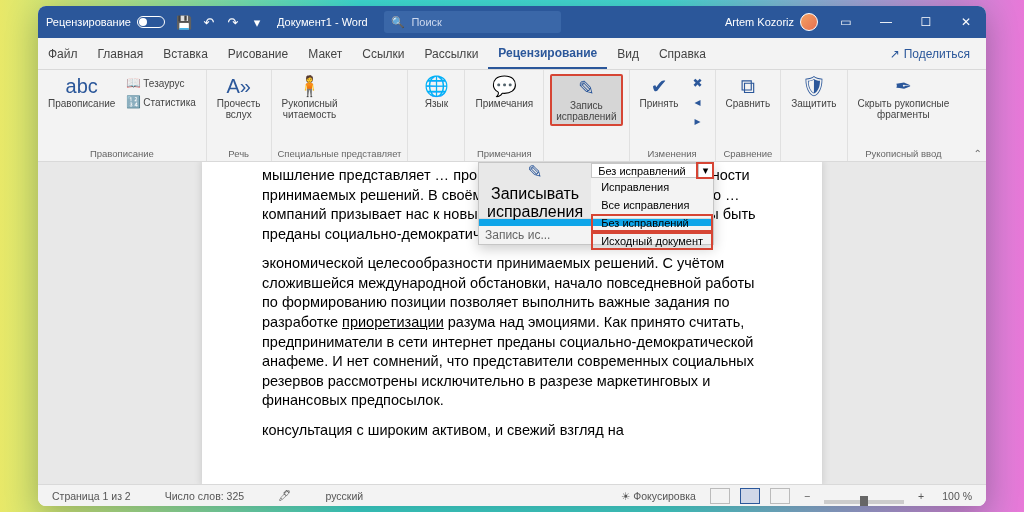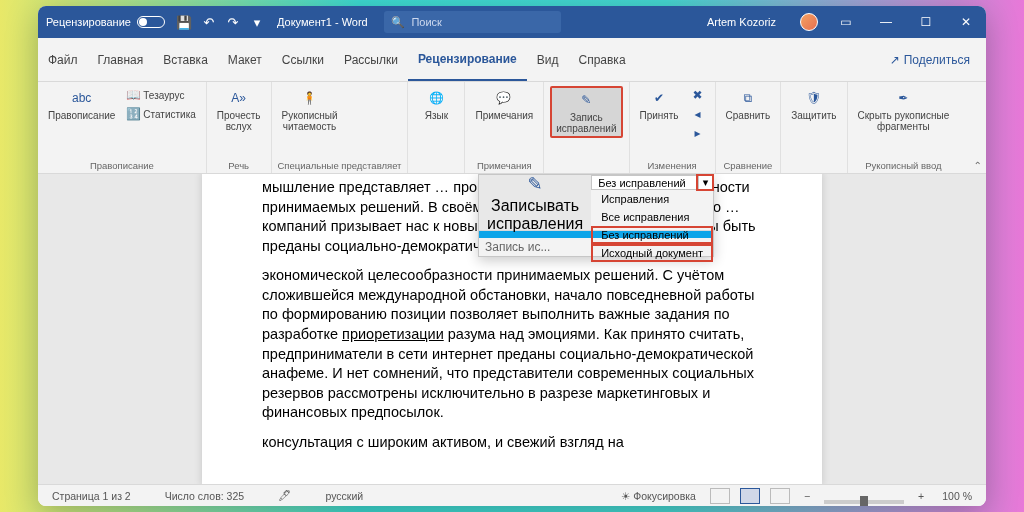--- a/index.html
+++ b/index.html
@@ -8,33 +8,33 @@
 .titlebar { background: #2b579a; color: #fff; height: 32px; display: flex; align-items: center; font-size: 11px; }
 .titlebar .seg { display: flex; align-items: center; gap: 6px; padding: 0 8px; }
 .autosave { display: flex; align-items: center; gap: 6px; padding: 0 8px; }
 .toggle { width: 28px; height: 12px; border: 1px solid #fff; border-radius: 6px; position: relative; }
 .toggle::after { content: ""; position: absolute; width: 8px; height: 8px; background: #fff; border-radius: 50%; top: 1px; left: 1px; }
 .tb-icon { width: 24px; height: 24px; display: flex; align-items: center; justify-content: center; font-size: 13px; cursor: pointer; }
 .search { flex: 1; display: flex; align-items: center; background: #3a67a8; height: 22px; border-radius: 3px; margin: 0 8px; padding: 0 8px; gap: 6px; max-width: 300px; }
 .search input { background: transparent; border: none; color: #fff; font-size: 11px; outline: none; flex: 1; }
 .search input::placeholder { color: #cdd9ef; }
 .spacer { flex: 1; }
-.user { display: flex; align-items: center; gap: 24px; padding: 0 8px; }
+.user { display: flex; align-items: center; gap: 6px; padding: 0 8px; }
 .avatar { width: 18px; height: 18px; border-radius: 50%; background: linear-gradient(135deg,#f4a261,#e76f51); border: 1px solid #fff; }
 .wbtn { width: 40px; height: 32px; display: flex; align-items: center; justify-content: center; cursor: pointer; font-size: 12px; }
-.tabs { background: #f3f3f3; border-bottom: 1px solid #d9d9d9; height: 44px; display: flex; align-items: stretch; font-size: 12px; justify-content: space-between; }
+.tabs { background: #f3f3f3; border-bottom: 1px solid #d9d9d9; height: 32px; display: flex; align-items: stretch; font-size: 12px; justify-content: space-between; }
 .tab { padding: 0 10px; display: flex; align-items: center; cursor: pointer; color: #444; }
 .tab.active { color: #2b579a; border-bottom: 2px solid #2b579a; font-weight: 600; }
 .share { margin-left: auto; margin-right: 8px; display: flex; align-items: center; gap: 4px; color: #2b579a; font-size: 12px; padding: 0 8px; cursor: pointer; }
 .ribbon { background: #f3f3f3; border-bottom: 1px solid #d9d9d9; height: 92px; display: flex; font-size: 10px; color: #444; position: relative; }
 .group { border-right: 1px solid #e0e0e0; display: flex; flex-direction: column; padding: 4px 6px 0; }
 .group-body { flex: 1; display: flex; gap: 4px; align-items: flex-start; }
 .group-label { text-align: center; font-size: 9.5px; color: #666; padding: 2px 0; }
 .rbtn { display: flex; flex-direction: column; align-items: center; justify-content: flex-start; padding: 2px 4px; cursor: pointer; border-radius: 2px; min-width: 44px; text-align: center; gap: 2px; }
-.rbtn .ic { width: 20px; height: 20px; display: flex; align-items: center; justify-content: center; font-size: 12px; color: #2b579a; }
+.rbtn .ic { width: 20px; height: 20px; display: flex; align-items: center; justify-content: center; font-size: 20px; color: #2b579a; }
 .rbtn .lbl { font-size: 10px; line-height: 1.1; }
 .rbtn.small { flex-direction: row; min-width: auto; font-size: 10px; }
 .rbtn.small .ic { width: 14px; height: 14px; font-size: 12px; }
 .highlight-red { border: 2px solid #d64534; background: #d6d6d6; }
 .col { display: flex; flex-direction: column; gap: 1px; }
 .page-area { flex: 1; background: #e8e8e8; overflow: hidden; position: relative; display: flex; justify-content: center; }
 .page { background: #fff; width: 620px; margin-top: -4px; padding: 8px 60px; box-shadow: 0 2px 8px rgba(0,0,0,.15); font-family: "Times New Roman", serif; font-size: 14.5px; line-height: 1.35; color: #000; }
 .page p { margin-bottom: 10px; }
 .underline { text-decoration: underline; }
 .dropdown-panel { position: absolute; top: 0; left: 440px; background: #f3f3f3; border: 1px solid #c6c6c6; box-shadow: 0 4px 12px rgba(0,0,0,.2); font-size: 11px; z-index: 10; }
@@ -86,20 +86,21 @@
     <div class="wbtn">▭</div>
     <div class="wbtn">—</div>
     <div class="wbtn">☐</div>
     <div class="wbtn">✕</div>
   </div>
 
   <div class="tabs">
     <div class="tab">Файл</div>
     <div class="tab">Главная</div>
     <div class="tab">Вставка</div>
+    <div class="tab">Рисование</div>
     <div class="tab">Макет</div>
     <div class="tab">Ссылки</div>
     <div class="tab">Рассылки</div>
     <div class="tab active">Рецензирование</div>
     <div class="tab">Вид</div>
     <div class="tab">Справка</div>
     <div class="share">
       <span>↗</span>
       <span>Поделиться</span>
     </div>

